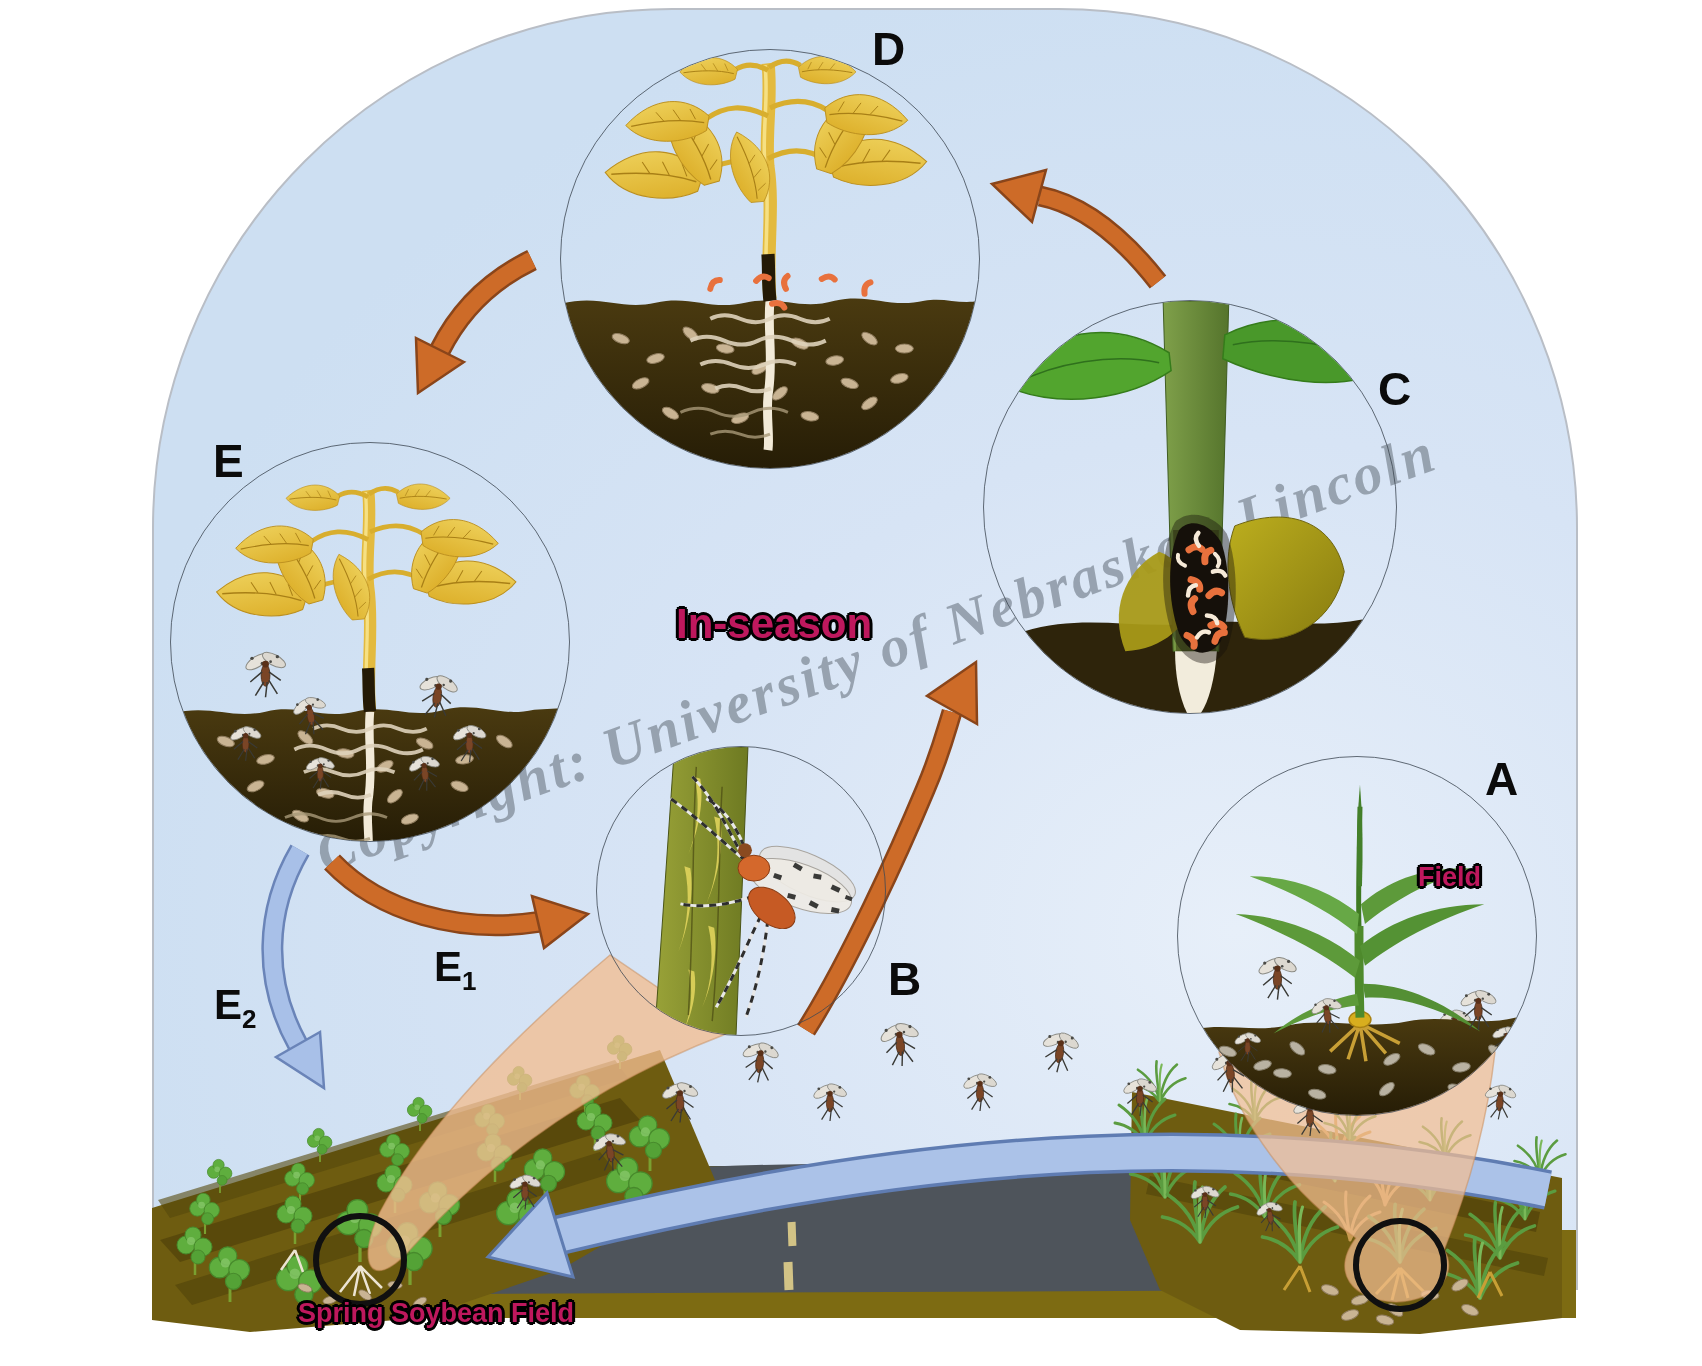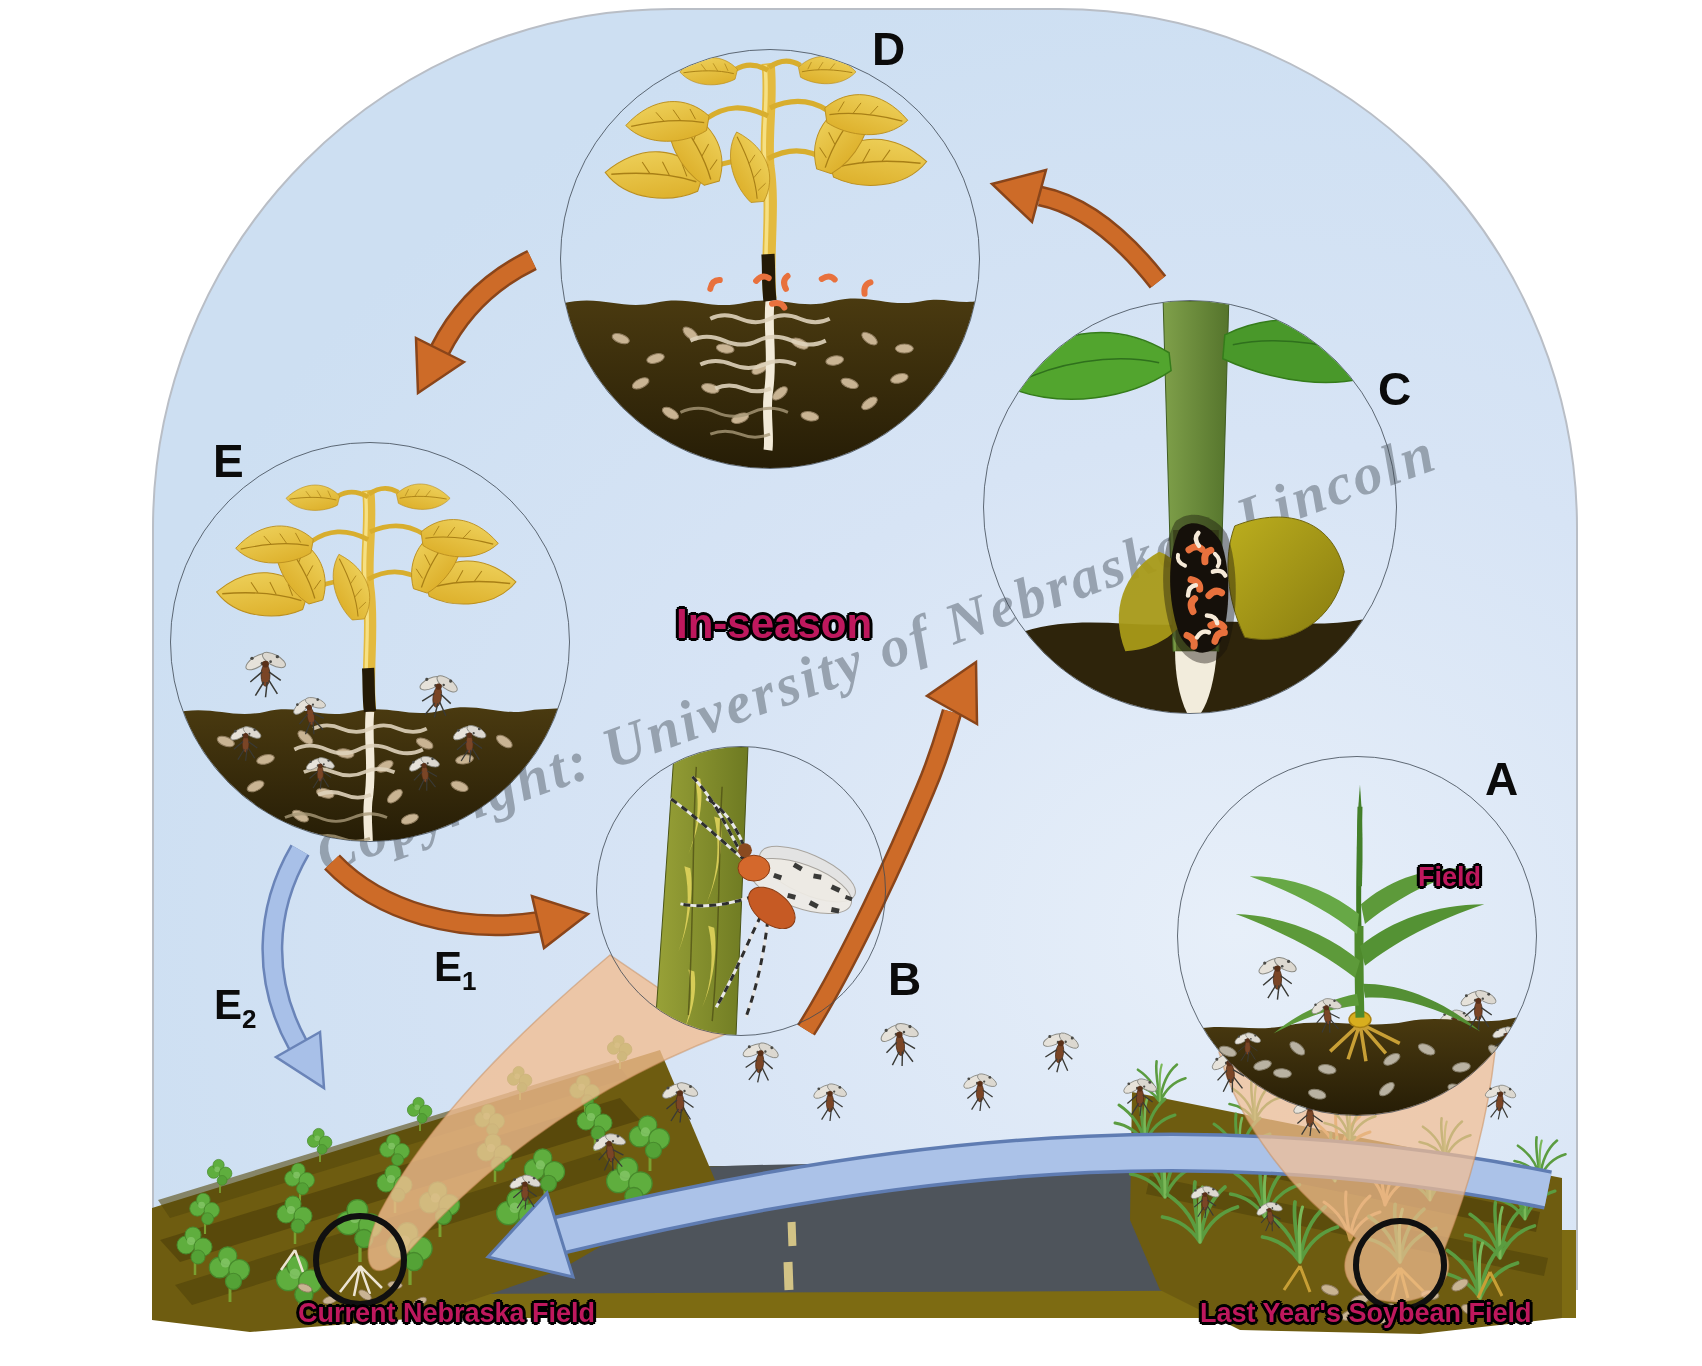--- a/index.html
+++ b/index.html
@@ -471,16 +471,15 @@
   <div class="stage-label l-e">E</div>
   <div class="stage-label l-b">B</div>
   <div class="stage-label l-a">A</div>
 
   <div class="stage-label l-e1"><span>E</span><sub>1</sub></div>
   <div class="stage-label l-e2"><span>E</span><sub>2</sub></div>
 
   <div class="in-season outlined">In-season</div>
   <div class="spring outlined">Field</div>
 
-  <div class="field-label fl-left outlined">Current Nebraska Field</div>
-  <div class="field-label fl-right outlined">Last Year's Soybean Field</div>
+  <div class="field-label fl-left outlined">Spring Soybean Field</div>
 
 </div>
 
 </body></html>

